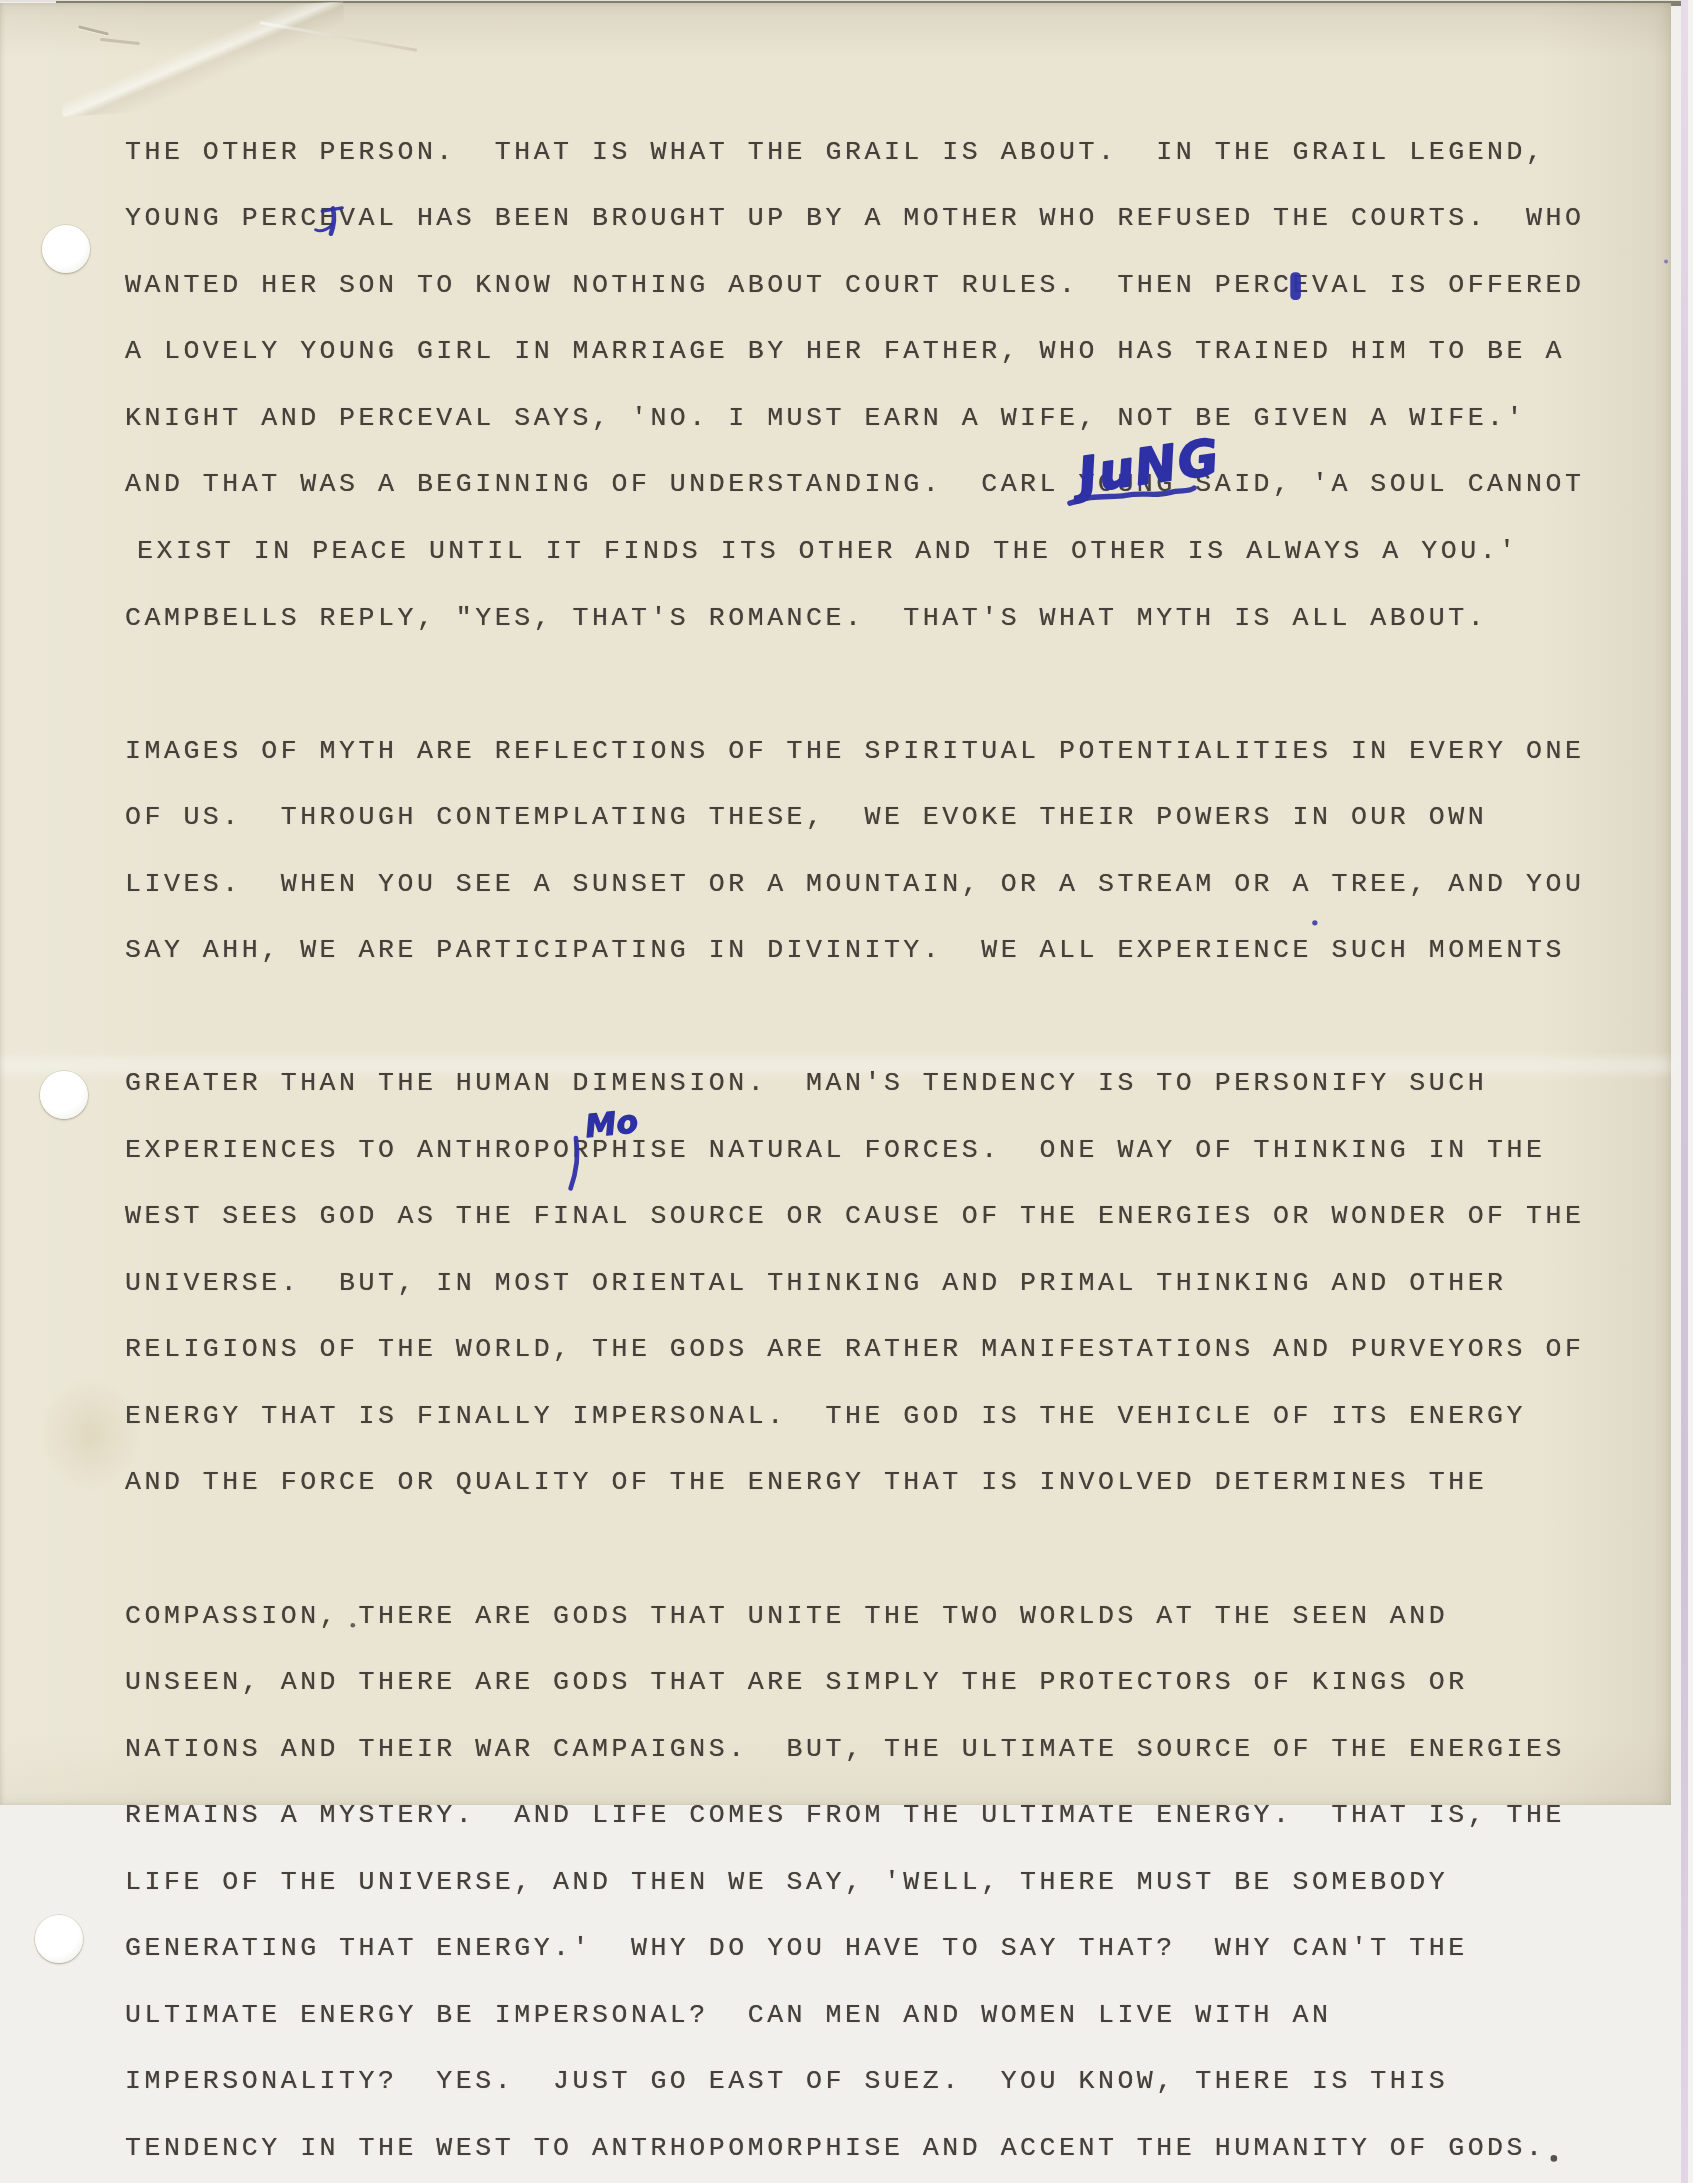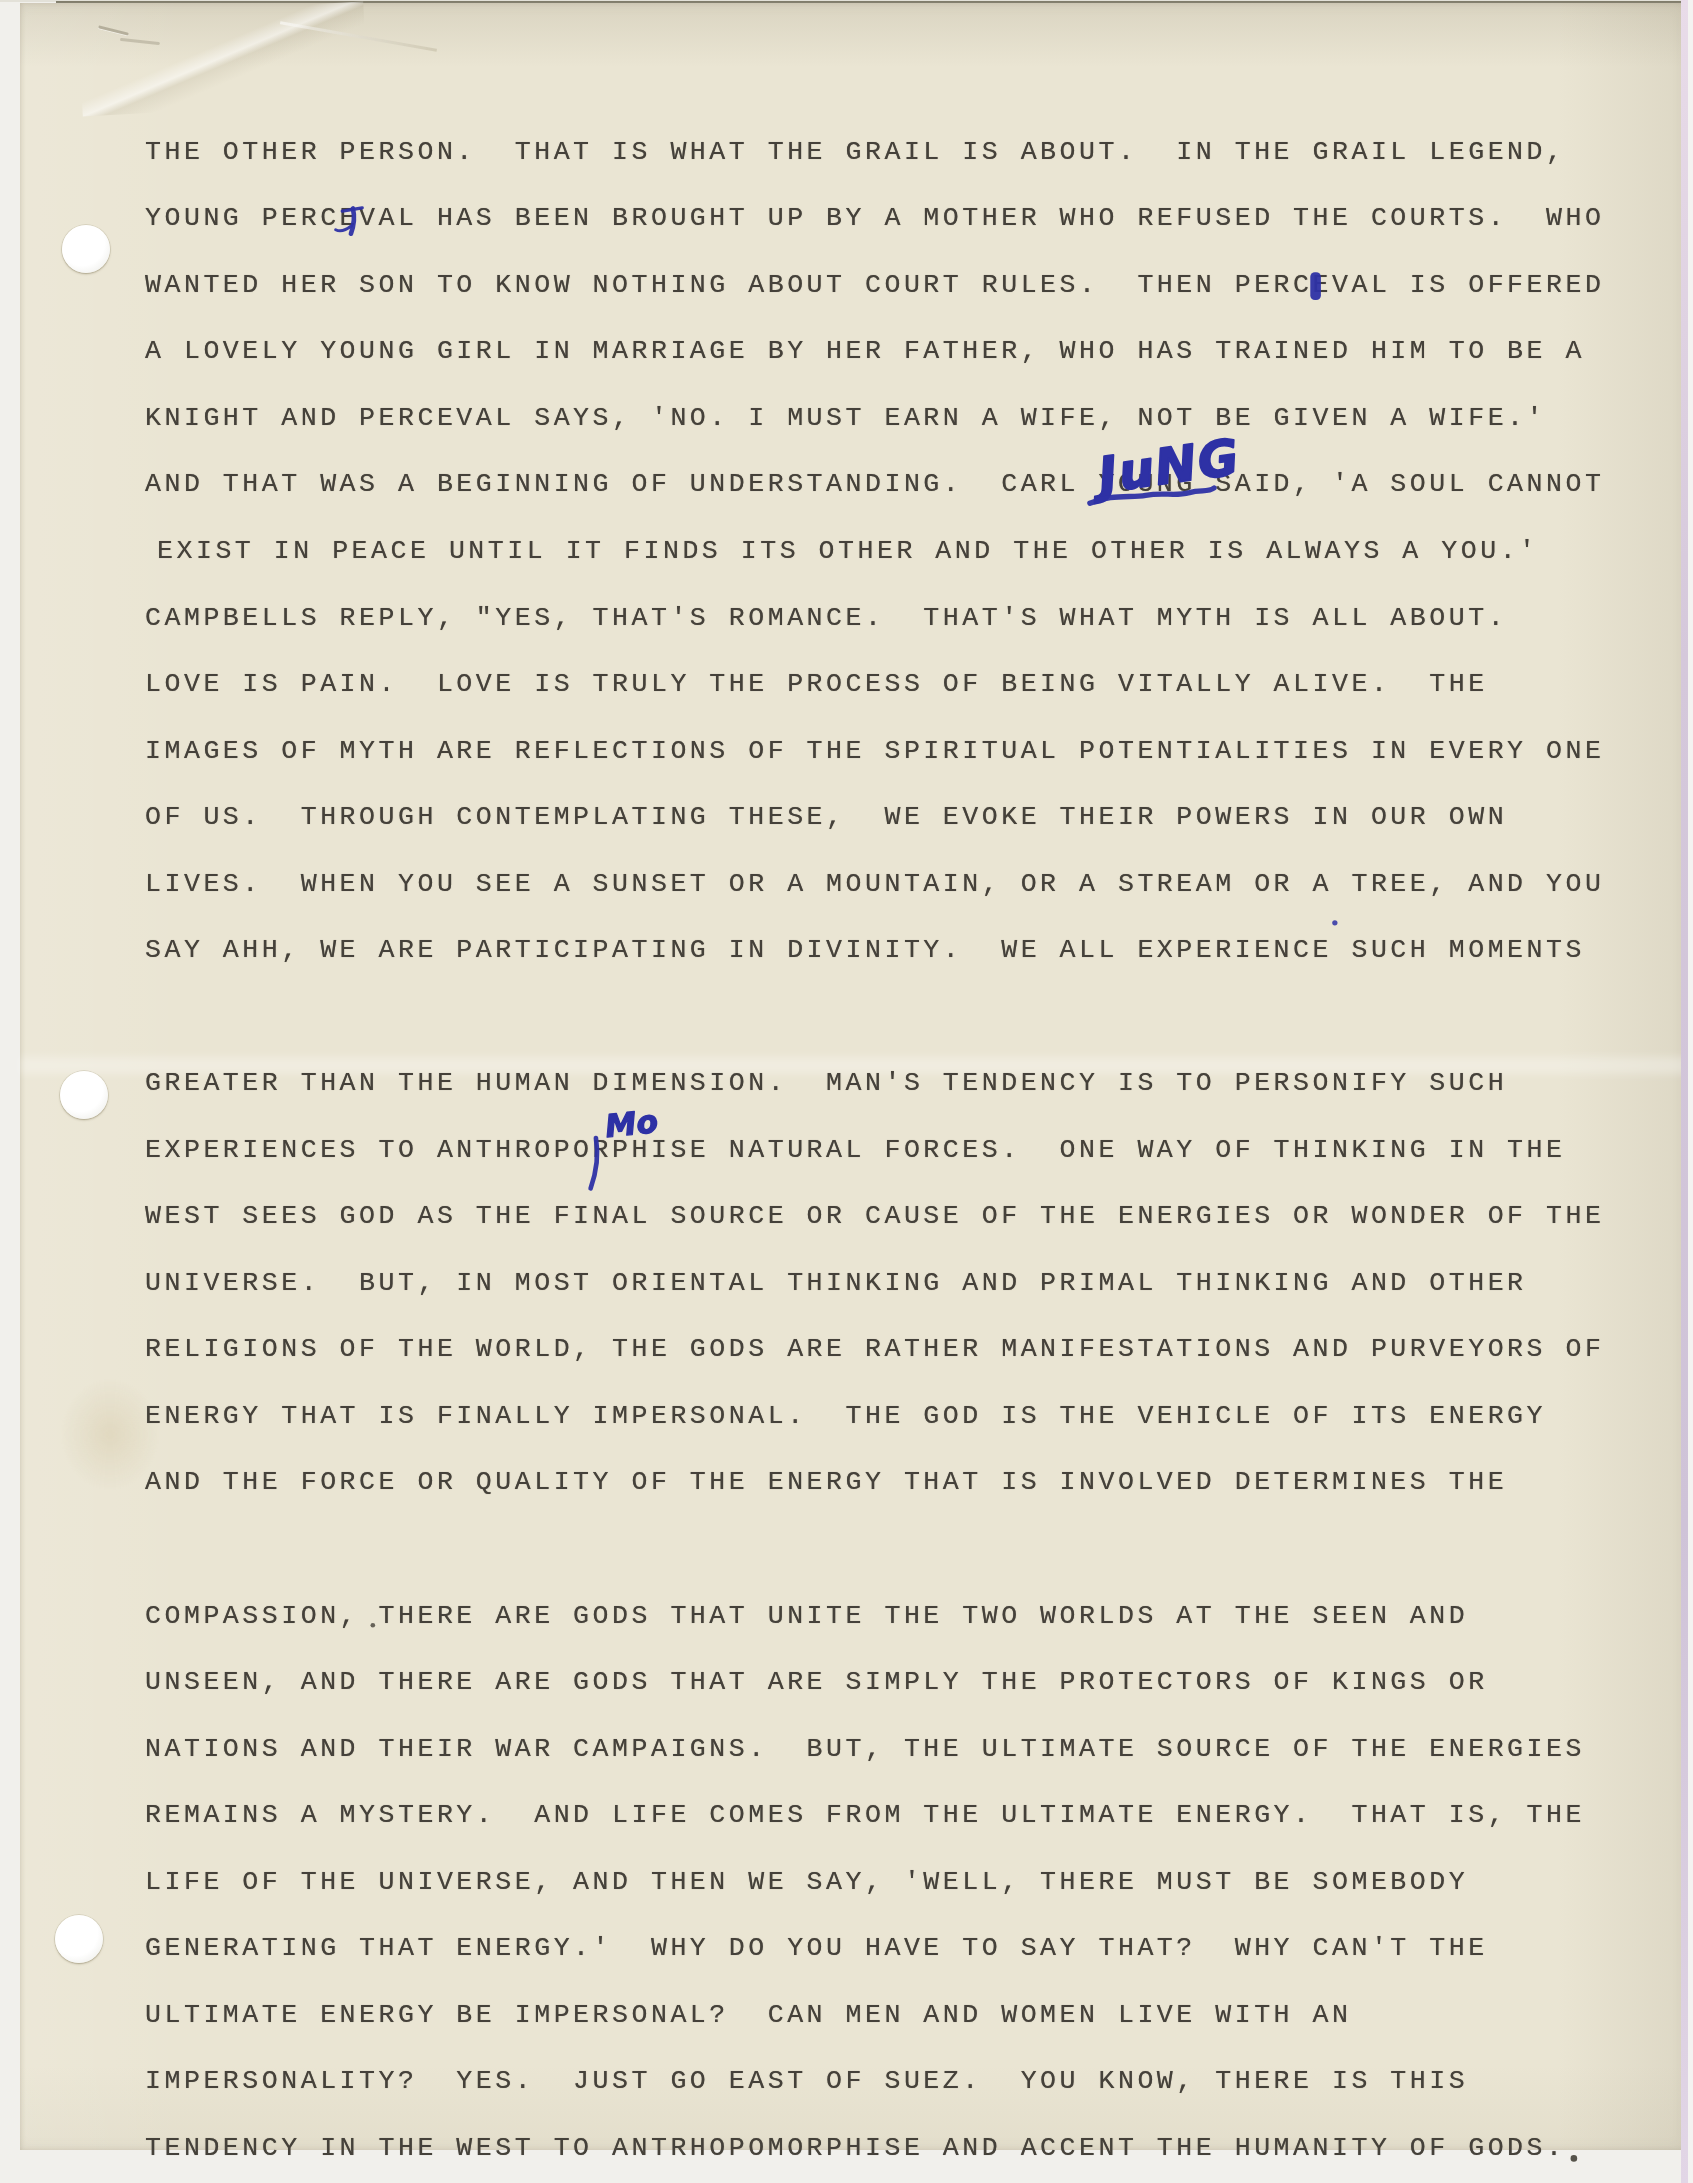--- a/index.html
+++ b/index.html
@@ -12,21 +12,21 @@
   html,body{margin:0;padding:0;}
   body{
     width:1693px;height:2183px;position:relative;overflow:hidden;
     background:var(--scanner_background);
     font-family:"Liberation Mono","DejaVu Sans Mono",monospace;
   }
   .scan{position:absolute;inset:0;}
   .lid-strip{position:absolute;left:0;top:0;right:0;height:2px;background:#e3e1d8;}
   .top-edge{position:absolute;left:56px;right:0;top:1.3px;height:4.6px;background:#696550;opacity:.8;filter:blur(0.4px);}
   .paper{
-    position:absolute;left:20px;top:2.7px;width:1671px;height:2147px;
+    position:absolute;left:0;top:2.7px;width:1671px;height:1802px;
     background:
       linear-gradient(90deg, rgba(255,255,255,.10) 0%, rgba(255,255,255,0) 10%),
       linear-gradient(270deg, rgba(105,95,70,.10) 0%, rgba(0,0,0,0) 8%),
       linear-gradient(180deg, rgba(120,110,85,.14) 0%, rgba(0,0,0,0) 3%, rgba(0,0,0,0) 96%, rgba(120,110,85,.06) 100%),
       var(--paper);
     box-shadow:
       inset 2px 0 5.3px -1.3px rgba(130,120,95,.25),
       inset -6.6px 0 17.3px -6.6px rgba(120,110,85,.30);
   }
   .edge-strip{
@@ -99,21 +99,20 @@
 
     <div class="typed">
         <div class="tline" style="top: 133px;">THE OTHER PERSON.  THAT IS WHAT THE GRAIL IS ABOUT.  IN THE GRAIL LEGEND,</div>
         <div class="tline" style="top: 199px;">YOUNG PERCEVAL HAS BEEN BROUGHT UP BY A MOTHER WHO REFUSED THE COURTS.  WHO</div>
         <div class="tline" style="top: 266px;">WANTED HER SON TO KNOW NOTHING ABOUT COURT RULES.  THEN PERCEVAL IS OFFERED</div>
         <div class="tline" style="top: 332px;">A LOVELY YOUNG GIRL IN MARRIAGE BY HER FATHER, WHO HAS TRAINED HIM TO BE A</div>
         <div class="tline" style="top: 399px;">KNIGHT AND PERCEVAL SAYS, 'NO. I MUST EARN A WIFE, NOT BE GIVEN A WIFE.'</div>
         <div class="tline" style="top: 465px;">AND THAT WAS A BEGINNING OF UNDERSTANDING.  CARL YOUNG SAID, 'A SOUL CANNOT</div>
         <div class="tline" style="top: 532px; margin-left: 12px;">EXIST IN PEACE UNTIL IT FINDS ITS OTHER AND THE OTHER IS ALWAYS A YOU.'</div>
         <div class="tline" style="top: 599px;">CAMPBELLS REPLY, "YES, THAT'S ROMANCE.  THAT'S WHAT MYTH IS ALL ABOUT.</div>
-        <div class="tline" style="top: 665px;">LOVE IS PAIN.  LOVE IS TRULY THE PROCESS OF BEING VITALLY ALIVE.  THE</div>
         <div class="tline" style="top: 732px;">IMAGES OF MYTH ARE REFLECTIONS OF THE SPIRITUAL POTENTIALITIES IN EVERY ONE</div>
         <div class="tline" style="top: 798px;">OF US.  THROUGH CONTEMPLATING THESE,  WE EVOKE THEIR POWERS IN OUR OWN</div>
         <div class="tline" style="top: 865px;">LIVES.  WHEN YOU SEE A SUNSET OR A MOUNTAIN, OR A STREAM OR A TREE, AND YOU</div>
         <div class="tline" style="top: 931px;">SAY AHH, WE ARE PARTICIPATING IN DIVINITY.  WE ALL EXPERIENCE SUCH MOMENTS</div>
         <div class="tline" style="top: 1064px;">GREATER THAN THE HUMAN DIMENSION.  MAN'S TENDENCY IS TO PERSONIFY SUCH</div>
         <div class="tline" style="top: 1131px;">EXPERIENCES TO ANTHROPORPHISE NATURAL FORCES.  ONE WAY OF THINKING IN THE</div>
         <div class="tline" style="top: 1197px;">WEST SEES GOD AS THE FINAL SOURCE OR CAUSE OF THE ENERGIES OR WONDER OF THE</div>
         <div class="tline" style="top: 1264px;">UNIVERSE.  BUT, IN MOST ORIENTAL THINKING AND PRIMAL THINKING AND OTHER</div>
         <div class="tline" style="top: 1330px;">RELIGIONS OF THE WORLD, THE GODS ARE RATHER MANIFESTATIONS AND PURVEYORS OF</div>
         <div class="tline" style="top: 1397px;">ENERGY THAT IS FINALLY IMPERSONAL.  THE GOD IS THE VEHICLE OF ITS ENERGY</div>

